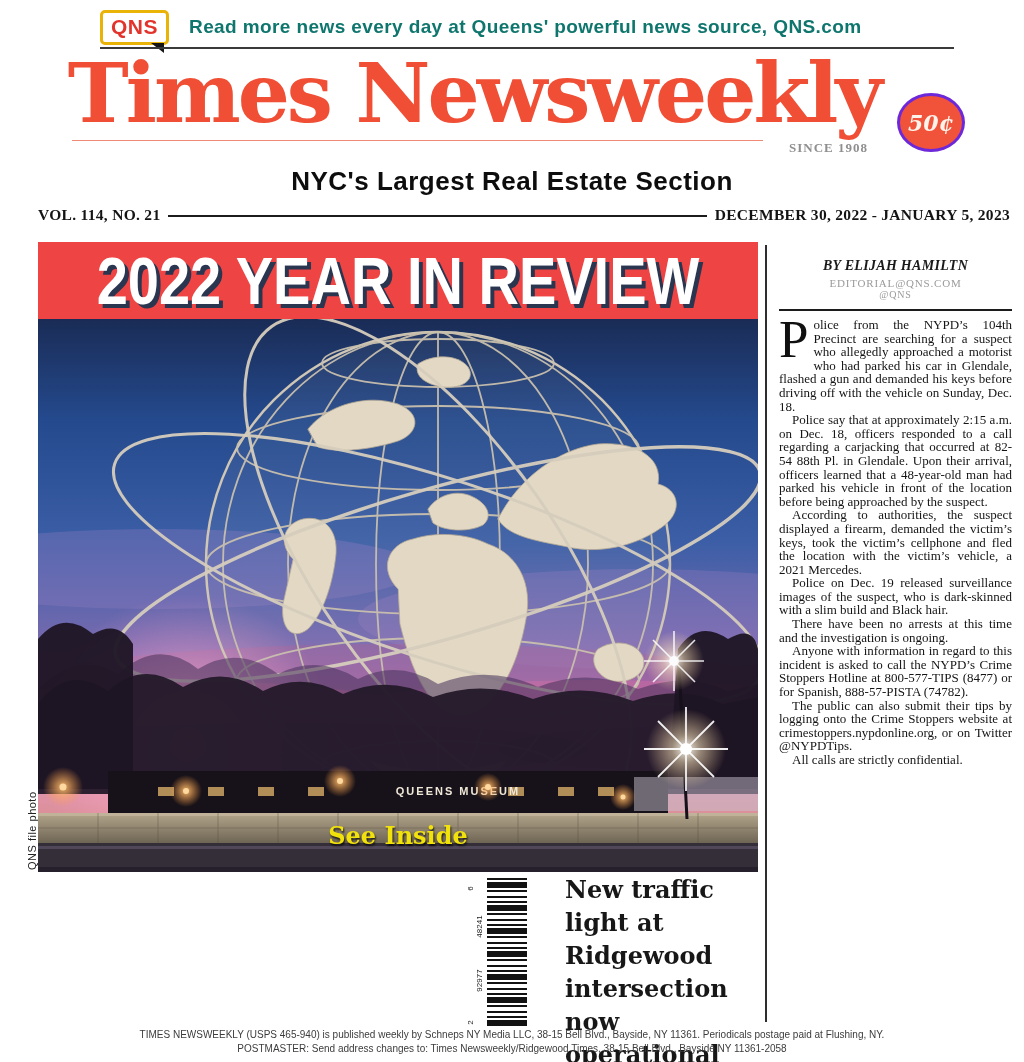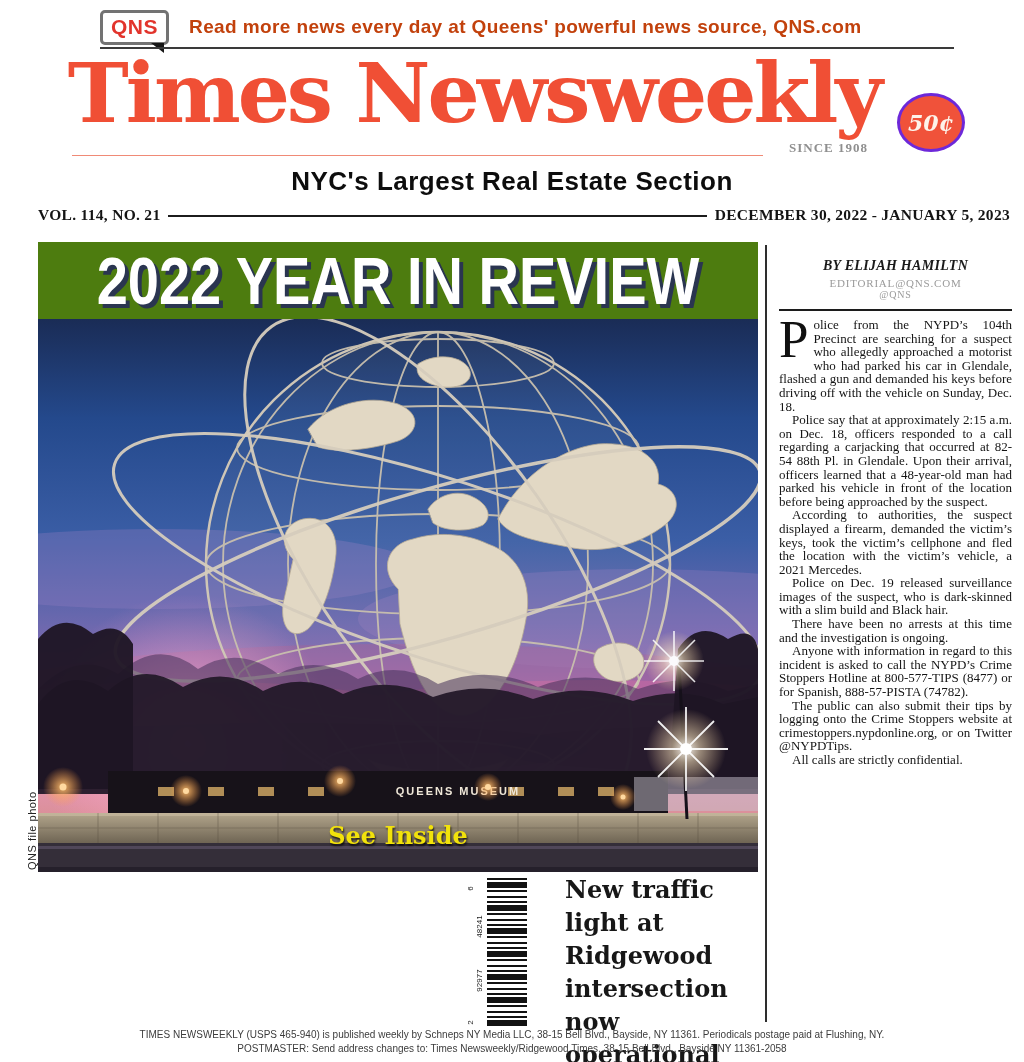--- a/index.html
+++ b/index.html
@@ -1,39 +1,39 @@
 <!DOCTYPE html>
 <html lang="en"><head>
 <meta charset="utf-8">
 <style>
   * { box-sizing: border-box; margin: 0; padding: 0; }
   body { background: #ffffff; font-family: "Liberation Sans", sans-serif; }
   .page { position: relative; width: 1024px; height: 1062px; background: #ffffff; overflow: hidden; }
 
   
   .qns-strip { position: absolute; top: 8px; left: 100px; right: 68px; height: 38px; display: flex; align-items: center; gap: 20px; }
-  .qns-logo { position: relative; border: 3px solid #737373; border-radius: 5px; padding: 2px 8px 3px; font-weight: bold; font-size: 21px; color: #e2342c; letter-spacing: 0.5px; }
+  .qns-logo { position: relative; border: 3px solid #eab308; border-radius: 5px; padding: 2px 8px 3px; font-weight: bold; font-size: 21px; color: #e2342c; letter-spacing: 0.5px; }
   .qns-logo::after { content: ""; position: absolute; right: 2px; bottom: -11px; width: 0; height: 0; border-left: 13px solid transparent; border-top: 10px solid #161616; }
-  .qns-message { font-weight: bold; font-size: 19px; color: #c2410c; letter-spacing: 0.4px; }
+  .qns-message { font-weight: bold; font-size: 19px; color: #0f766e; letter-spacing: 0.4px; }
   .top-rule { position: absolute; top: 47px; left: 100px; width: 854px; border-top: 2px solid #3a3a3a; }
 
   
   .masthead-title { position: absolute; top: 48px; left: 50px; width: 830px; text-align: right; font-family: "DejaVu Serif", serif; font-weight: bold; font-style: normal; font-size: 82px; line-height: 90px; color: #f04f35; letter-spacing: -3px; }
-  .since-row { position: absolute; top: 140px; left: 72px; width: 796px; display: flex; align-items: flex-end; gap: 26px; }
+  .since-row { position: absolute; top: 140px; left: 72px; width: 796px; display: flex; align-items: flex-start; gap: 26px; }
   .since-line { flex: 1; border-top: 1px solid #f08a76; }
   .since-label { font-family: "Liberation Serif", serif; font-weight: bold; font-size: 13px; color: #8f8f8f; letter-spacing: 1px; }
   .price-badge { position: absolute; left: 897px; top: 93px; width: 68px; height: 59px; background: #f0523a; border: 3px solid #6d28d9; border-radius: 50%; display: flex; align-items: center; justify-content: center; color: #fdf3ea; font-family: "DejaVu Serif", serif; font-style: italic; font-weight: bold; font-size: 22px; }
   .tagline { position: absolute; top: 166px; left: 0; width: 100%; text-align: center; font-weight: bold; font-size: 26px; color: #0d0d0d; letter-spacing: 0.5px; }
 
   
   .issue-row { position: absolute; top: 206px; left: 38px; width: 972px; display: flex; align-items: center; gap: 8px; font-family: "Liberation Serif", serif; font-weight: bold; font-size: 15.5px; color: #141414; letter-spacing: 0.3px; }
   .issue-rule { flex: 1; border-top: 2px solid #1c1c1c; margin-top: 2px; }
 
   
-  .banner { position: absolute; left: 38px; top: 242px; width: 720px; height: 77px; background: #4d7c0f; display: flex; align-items: center; justify-content: center; }
+  .banner { position: absolute; left: 38px; top: 242px; width: 720px; height: 77px; background: #ef4444; display: flex; align-items: center; justify-content: center; }
   .banner-label { display: inline-block; font-weight: bold; font-size: 56px; color: #ffffff; letter-spacing: 0; white-space: nowrap; transform: scaleY(1.18); text-shadow: 4px 4px 0 #2a3550; }
   .photo { position: absolute; left: 38px; top: 319px; width: 720px; height: 553px; overflow: hidden; }
   .photo svg { display: block; width: 100%; height: 100%; }
   .photo-caption { position: absolute; left: 0; right: 0; bottom: 58px; text-align: center; font-family: "DejaVu Serif", serif; font-size: 26px; color: #ffffff; text-shadow: 1px 2px 3px rgba(0,0,0,0.85); }
   .photo-cta { position: absolute; left: 0; right: 0; bottom: 22px; text-align: center; font-family: "DejaVu Serif", serif; font-weight: bold; font-size: 24px; color: #f2e20b; text-shadow: 1px 2px 2px rgba(0,0,0,0.75); }
   .photo-credit { position: absolute; left: 26px; top: 870px; transform-origin: 0 0; transform: rotate(-90deg); font-size: 11px; color: #222222; letter-spacing: 0.5px; white-space: nowrap; }
 
   
   .col-divider { position: absolute; left: 765px; top: 245px; height: 777px; border-left: 2px solid #2e2e2e; }
   .article { position: absolute; left: 779px; top: 245px; width: 233px; }

